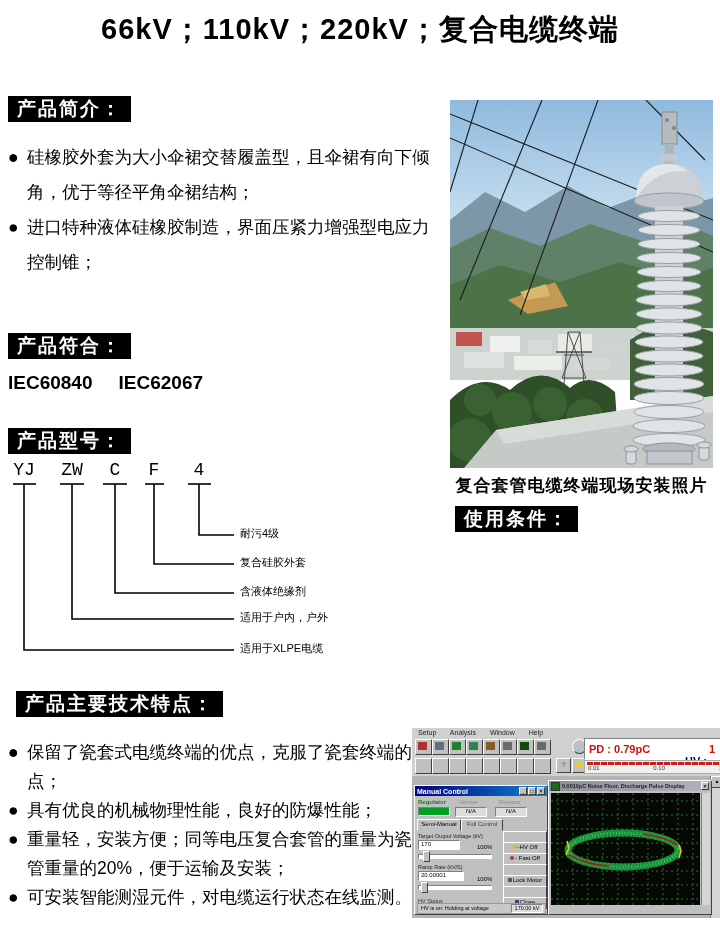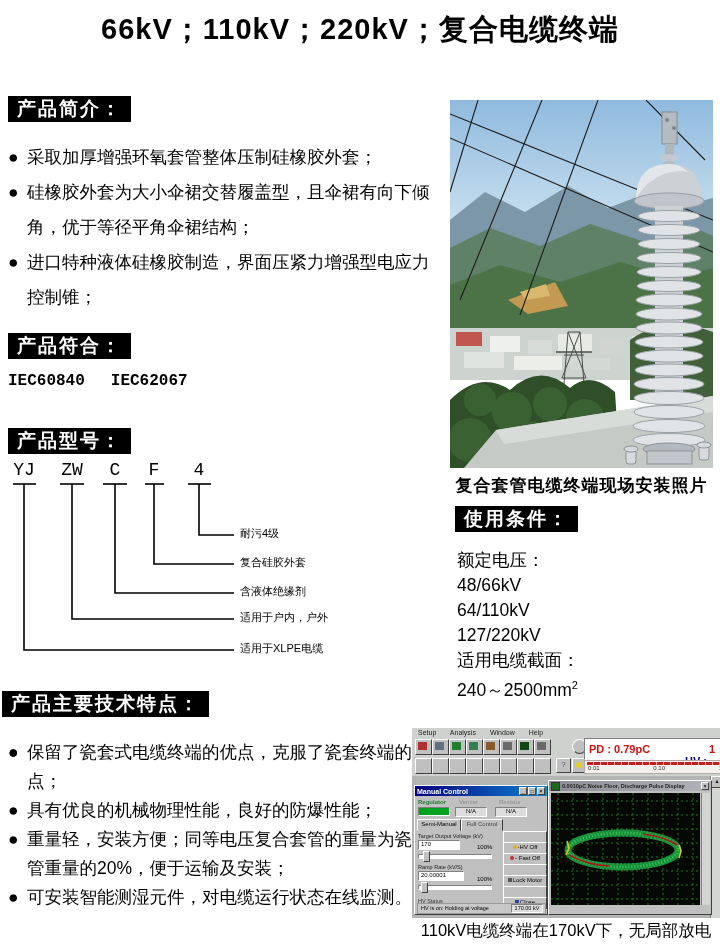--- a/index.html
+++ b/index.html
@@ -10,21 +10,21 @@
               font-size:29px;font-weight:bold;letter-spacing:1px;}
   .hdr{background:#000;color:#fff;font-weight:bold;font-size:19px;
        padding:0 9px;letter-spacing:2px;white-space:nowrap;}
   
   .blist{font-size:17.5px;}
   .bl{position:relative;padding-left:19px;}
   .bl .bdot{position:absolute;left:0;top:0;}
   .blist1{line-height:35px;}
   .blist2{line-height:29px;}
   
-  .conf{font-family:Liberation Mono, monospace;font-weight:bold;font-size:16px;white-space:nowrap;}
+  .conf{font-family:Liberation Sans, sans-serif;font-weight:bold;font-size:19px;white-space:nowrap;}
   .conf span{margin-right:26px;}
   
   .mcode{position:absolute;top:0;transform:translateX(-50%);
          font-family:"Liberation Mono",monospace;font-size:18px;}
   .mlabel{position:absolute;left:232px;font-size:11px;white-space:nowrap;}
   
   .cap{font-size:17px;font-weight:bold;text-align:center;letter-spacing:1px;}
   .usage{font-size:17.5px;line-height:25px;white-space:nowrap;}
   .usage sup{font-size:11px;}
   
@@ -63,21 +63,21 @@
 </style>
 </head>
 <body>
 
 <div id="page">
 
   <div class="abs page-title">66kV；110kV；220kV；复合电缆终端</div>
 
   <div class="abs hdr" style="left:8px;top:96px;">产品简介：</div>
   <div class="abs blist blist1" style="left:8px;top:140px;width:432px;">
-    <div class="bl"><span class="bdot">●</span><span>采取加厚增强环氧套管整体压制硅橡胶外套；</span></div>
+    <div class="bl"><span class="bdot">●</span></div>
     <div class="bl"><span class="bdot">●</span><span>硅橡胶外套为大小伞裙交替履盖型，且伞裙有向下倾角，优于等径平角伞裙结构；</span></div>
     <div class="bl"><span class="bdot">●</span><span>进口特种液体硅橡胶制造，界面压紧力增强型电应力控制锥；</span></div>
   </div>
 
   <div class="abs hdr" style="left:8px;top:333px;">产品符合：</div>
   <div class="abs conf" style="left:8px;top:372px;">
     <span>IEC60840</span><span>IEC62067</span>
   </div>
 
   <div class="abs hdr" style="left:8px;top:428px;">产品型号：</div>
@@ -101,21 +101,21 @@
         <path d="M16,24V190H226"></path>
       </g>
     </svg>
     <span class="mlabel" style="top:66px;">耐污4级</span>
     <span class="mlabel" style="top:95px;">复合硅胶外套</span>
     <span class="mlabel" style="top:124px;">含液体绝缘剂</span>
     <span class="mlabel" style="top:181px;">适用于XLPE电缆</span>
     <span class="mlabel" style="top:150px;">适用于户内，户外</span>
   </div>
 
-  <div class="abs hdr" style="left:2px;top:691px;">产品主要技术特点：</div>
+  <div class="abs hdr" style="left:16px;top:691px;">产品主要技术特点：</div>
   <div class="abs blist blist2" style="left:8px;top:738px;width:436px;">
     <div class="bl"><span class="bdot">●</span></div>
     <div class="bl"><span class="bdot">●</span><span>保留了瓷套式电缆终端的优点，克服了瓷套终端的缺点；</span></div>
     <div class="bl"><span class="bdot">●</span><span>具有优良的机械物理性能，良好的防爆性能；</span></div>
     <div class="bl"><span class="bdot">●</span><span>重量轻，安装方便；同等电压复合套管的重量为瓷套管重量的20%，便于运输及安装；</span></div>
     <div class="bl"><span class="bdot">●</span><span>可安装智能测湿元件，对电缆运行状态在线监测。</span></div>
   </div>
 
   <div class="abs" style="left:450px;top:100px;width:263px;height:368px;overflow:hidden;">
     <svg width="263" height="368" viewBox="0 0 263 368">
@@ -207,28 +207,20 @@
           <ellipse cx="181" cy="349" rx="7" ry="3"></ellipse>
           <rect x="249" y="346" width="10" height="14" rx="3"></rect>
           <ellipse cx="254" cy="345" rx="7" ry="3"></ellipse>
         </g>
       </g>
     </svg>
   </div>
   <div class="abs hdr" style="left:455px;top:506px;">使用条件：</div>
 
   <div class="abs cap" style="left:450px;top:474px;width:263px;">复合套管电缆终端现场安装照片</div>
-  <div class="abs usage" style="left:457px;top:548px;">
-    <div>额定电压：</div>
-    <div>48/66kV</div>
-    <div>64/110kV</div>
-    <div>127/220kV</div>
-    <div>适用电缆截面：</div>
-    <div><span>240～2500mm</span><sup>2</sup></div>
-  </div>
 
   <div class="abs" id="app">
 
     <div class="abs menu" style="left:6px;top:1px;">
       <span>Setup</span>
       <span>Analysis</span>
       <span>Window</span>
       <span>Help</span>
     </div>
 
@@ -364,15 +356,14 @@
         <ellipse cx="72" cy="57" rx="55" ry="14" fill="none" stroke="#27b34f" stroke-width="1.5" stroke-dasharray="2,2" opacity="0.6"></ellipse>
         <path d="M92,41 Q114,44 126,52" fill="none" stroke="#aa1515" stroke-width="1.6"></path>
         <path d="M18,62 Q36,72 58,73" fill="none" stroke="#aa1515" stroke-width="1.6"></path>
         <path d="M16,48 l2,7 l-3,7" fill="none" stroke="#d8c22a" stroke-width="1.6"></path>
         <path d="M128,52 l2,6 l-2,7" fill="none" stroke="#d8c22a" stroke-width="1.6"></path>
       </svg>
       <div class="abs scroll" style="left:152px;top:12px;width:8px;height:112px;"></div>
     </div>
   </div>
 
-  <div class="abs" style="left:412px;top:920px;width:308px;text-align:center;font-size:16.5px;">110kV电缆终端在170kV下，无局部放电</div>
 
 </div>
 
 </body></html>

